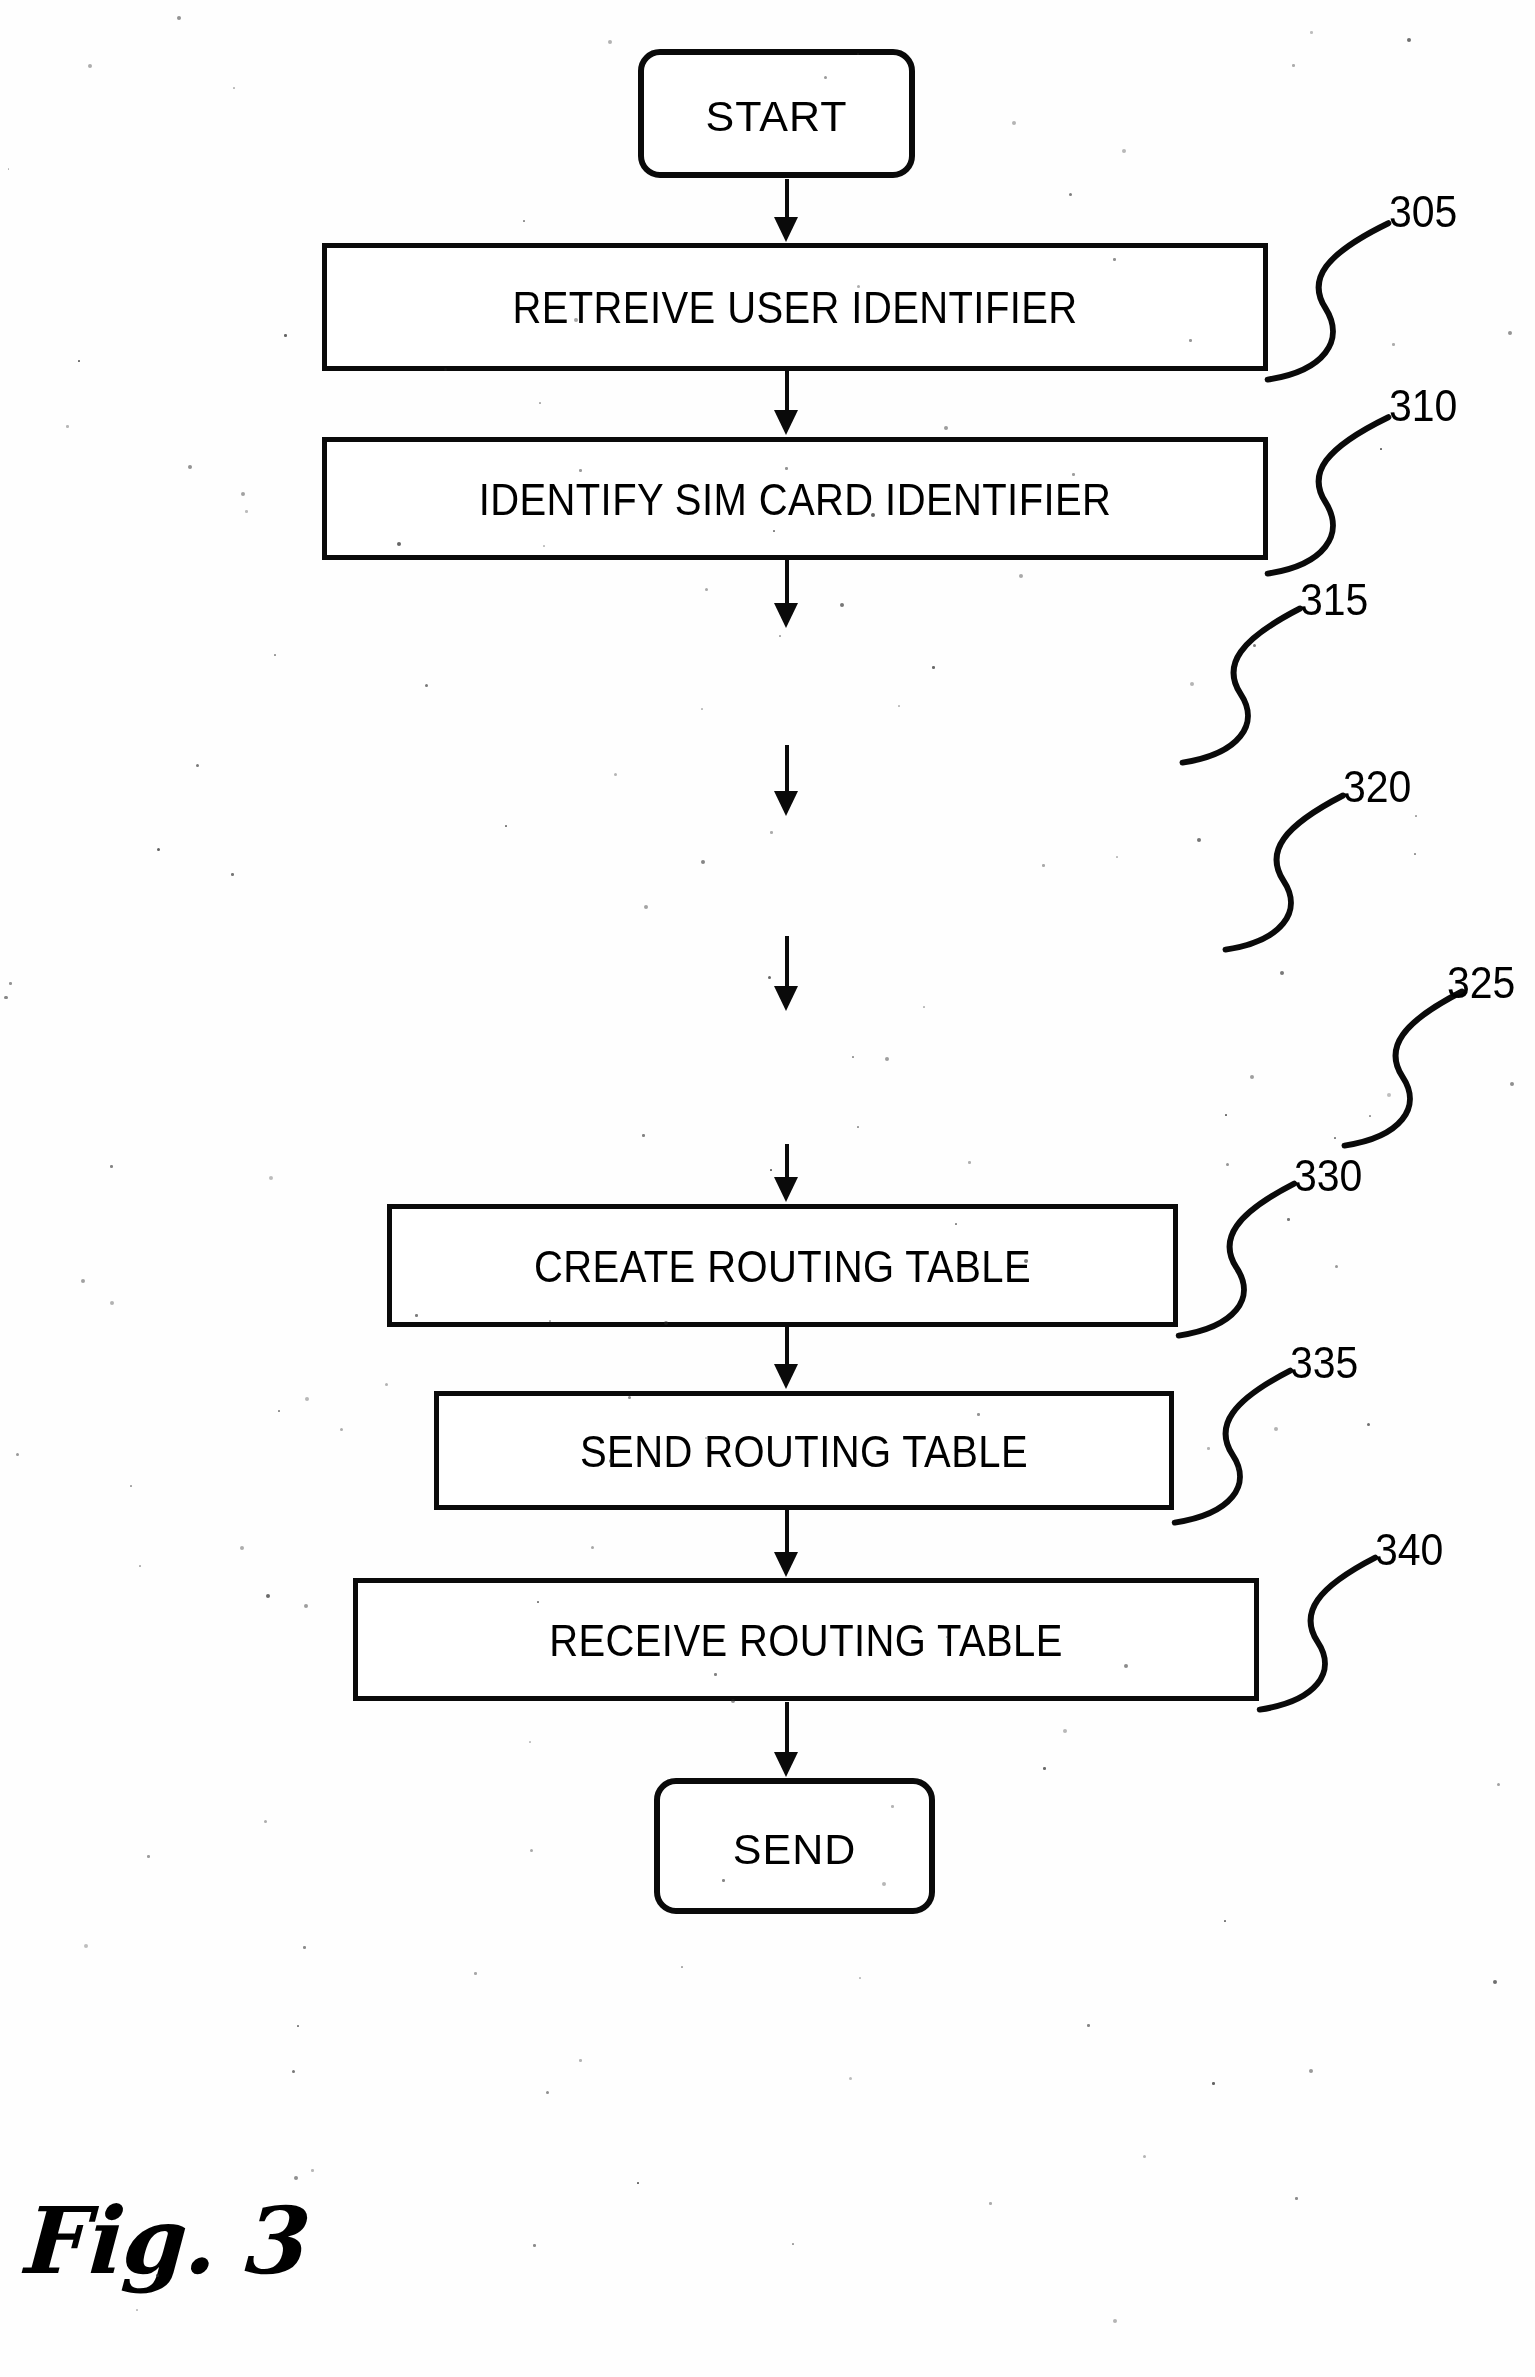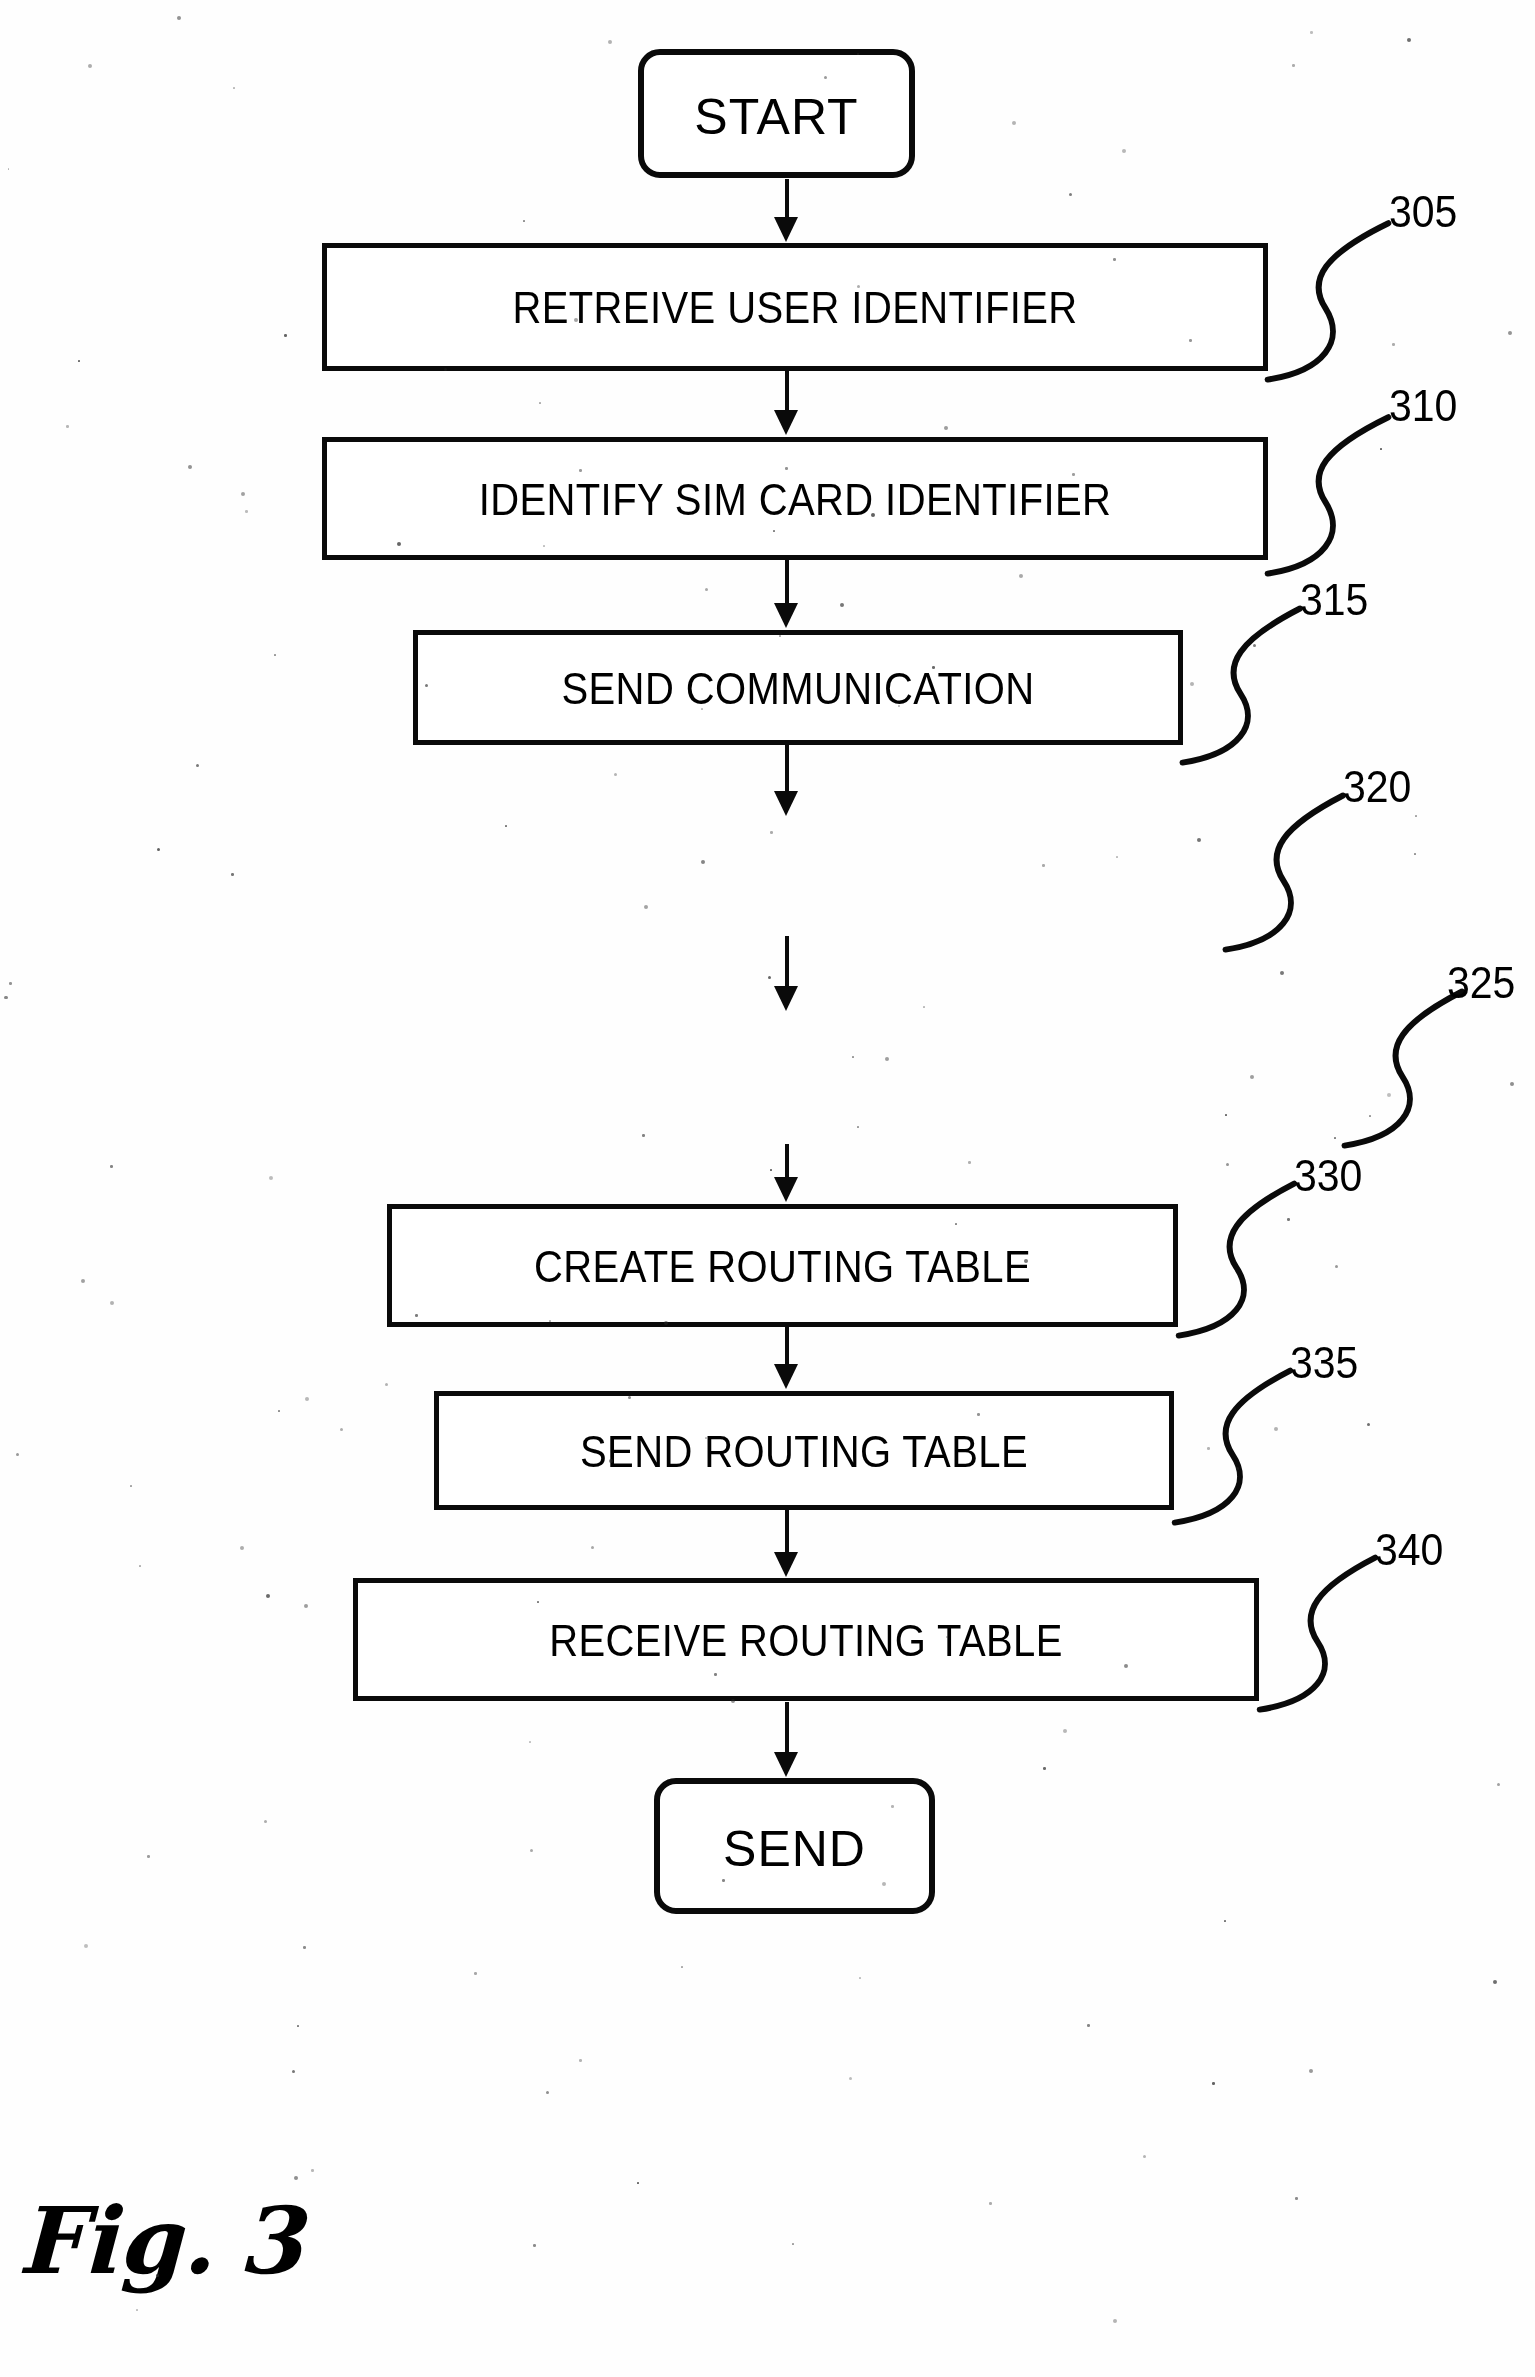--- a/index.html
+++ b/index.html
@@ -52,21 +52,21 @@
   .node .label {
     font-family: "Liberation Sans", sans-serif;
     font-size: 40px;
     letter-spacing: 0.4px;
     color: #000000;
     white-space: nowrap;
     line-height: 1;
     transform: scaleY(1.12);
   }
   .node.terminal .label {
-    font-size: 50px;
+    font-size: 43px;
     letter-spacing: 1px;
     transform: scaleY(1);
     margin-top: 6px;
   }
   
   .connector {
     position: absolute;
     z-index: 2;
   }
   .connector .stem {
@@ -165,23 +165,20 @@
   </div>
 
   <div class="node" style="left:322px; top:437px; width:946px; height:123px;">
     <span class="label">IDENTIFY SIM CARD IDENTIFIER</span>
   </div>
 
   <div class="node" style="left:322px; top:243px; width:946px; height:128px;">
     <span class="label">RETREIVE USER IDENTIFIER</span>
   </div>
 
-  <div class="node" style="left:413px; top:630px; width:770px; height:115px;">
-    <span class="label">SEND COMMUNICATION</span>
-  </div>
 
 
 
   <div class="node" style="left:434px; top:1391px; width:740px; height:119px;">
     <span class="label">SEND ROUTING TABLE</span>
   </div>
 
   <div class="node" style="left:387px; top:1204px; width:791px; height:123px;">
     <span class="label">CREATE ROUTING TABLE</span>
   </div>

